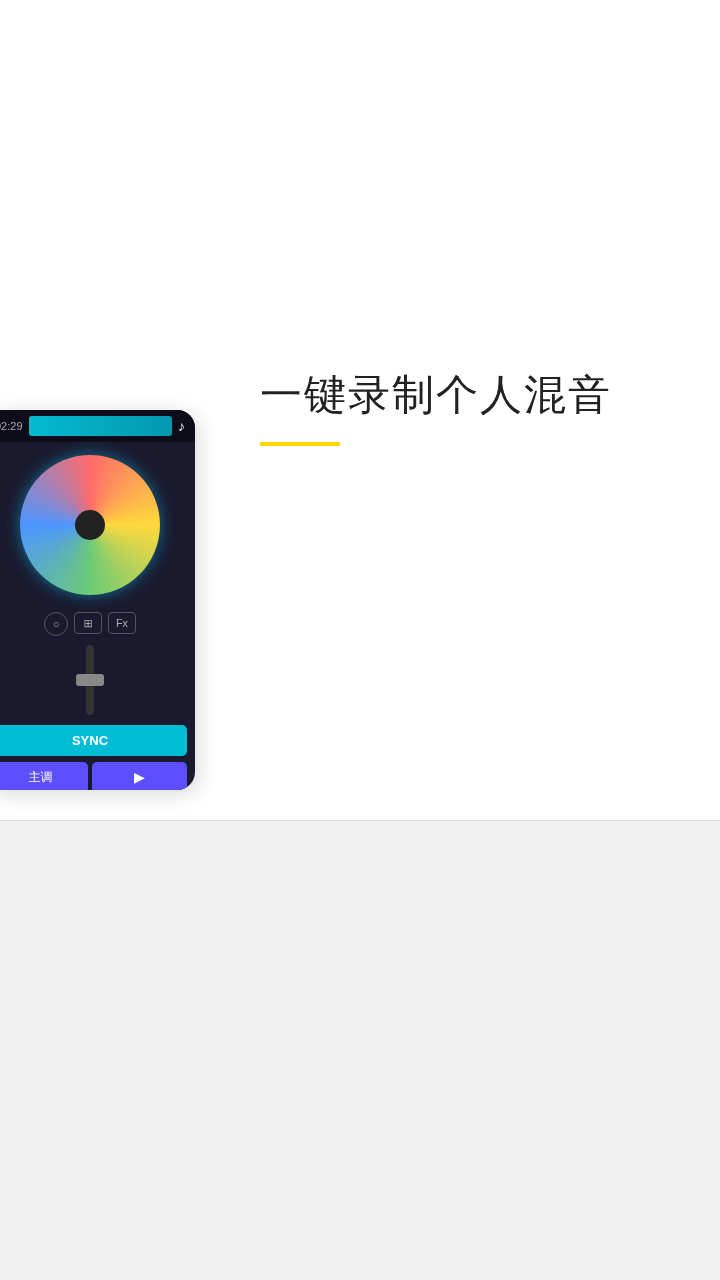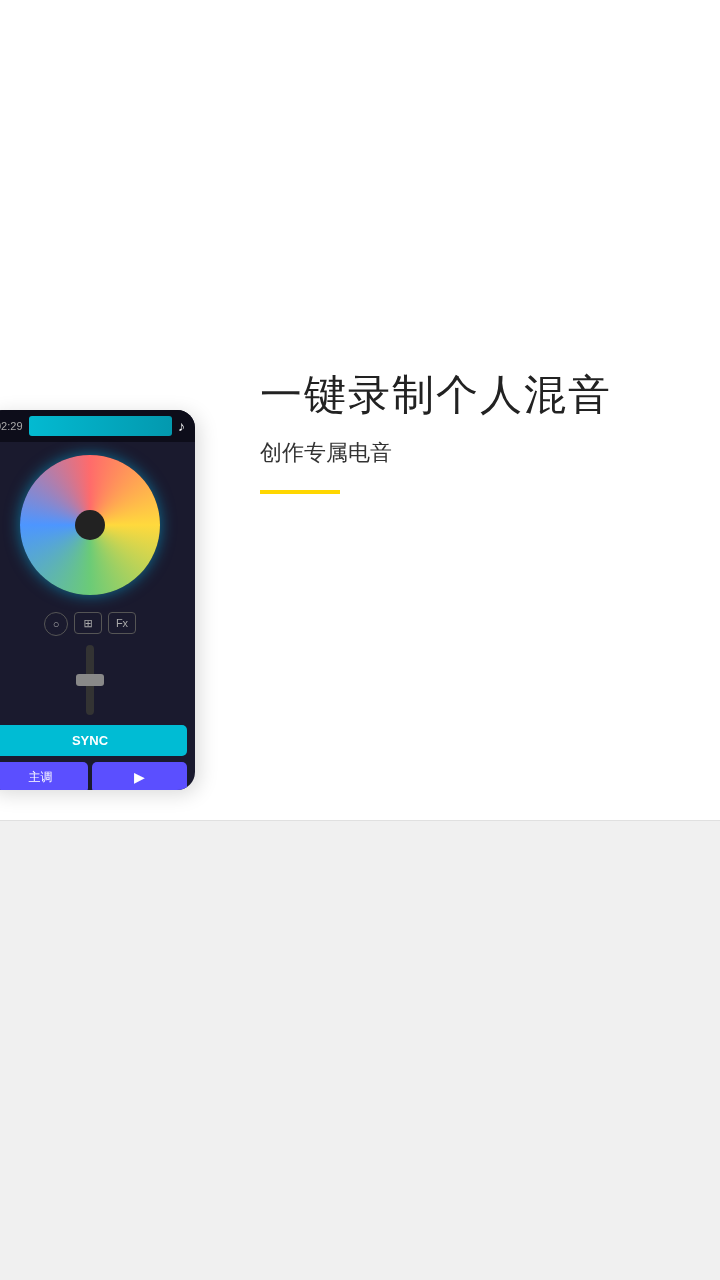--- a/index.html
+++ b/index.html
@@ -286,21 +286,20 @@
 </head>
 <body>
 
 <div class="blob-top-right"></div>
 <div class="blob-top-left"></div>
 
 <div class="top-section">
 
   <div class="heading-area">
     <div class="main-title">一键录制个人混音</div>
-    <div class="sub-title">创作专属电音</div>
     <div class="yellow-line"></div>
   </div>
 
   <div class="tablet-top">
     <div class="tablet-top-inner">
 
       <div class="tab-header">
         <span class="tab-time">02:29</span>
         <div class="tab-waveform"></div>
         <span class="tab-note-icon">♪</span>

